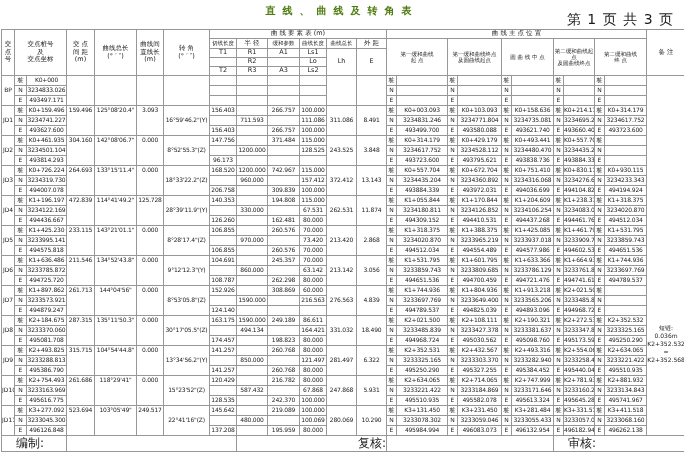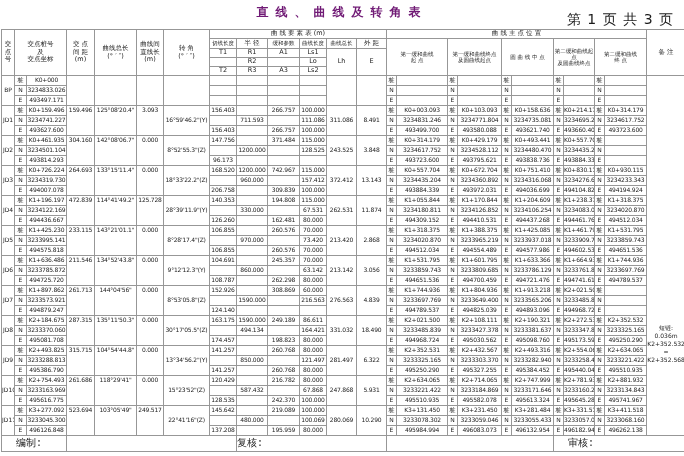--- a/index.html
+++ b/index.html
@@ -1,34 +1,34 @@
 <!DOCTYPE html>
 <html><head>
 <meta charset="utf-8">
 <style>
   html,body{margin:0;padding:0;background:#fff;}
   .sheet{position:relative;width:684px;height:456px;background:#fff;overflow:hidden;
          font-family:"DejaVu Sans","Liberation Sans",sans-serif;color:#1a1a1a;}
   .titlebar{position:relative;height:29px;}
-  .title{margin:0;text-align:center;font-size:12px;font-weight:bold;letter-spacing:7px;padding-top:4px;color:#701a75;}
+  .title{margin:0;text-align:center;font-size:10px;font-weight:bold;letter-spacing:7px;padding-top:4px;color:#4d7c0f;}
   .pageinfo{position:absolute;right:10px;bottom:0px;font-size:14px;letter-spacing:1px;}
   table{border-collapse:collapse;table-layout:fixed;width:682px;margin-left:1px;border:1px solid #555;}
   td,th{border:1px solid #979797;padding:0;font-size:6.5px;font-weight:normal;text-align:center;
         vertical-align:middle;overflow:hidden;line-height:1.15;color:#222;}
   th{white-space:pre-line;}
   td.num{font-size:6px;white-space:nowrap;letter-spacing:-0.2px;}
   td.lbl{font-size:6px;}
   td.jd{font-size:6px;}
   td.top{vertical-align:top;padding-top:1px;}
   td.remark{vertical-align:top;padding-top:248px;white-space:pre-line;font-size:6px;line-height:1.35;}
   tr.h1{height:9px;} tr.h2{height:10px;} tr.h3,tr.h4,tr.h5{height:9px;}
   tbody tr{height:10px;}
   tr.foot{height:16px;}
-  tr.foot td{font-size:10px;text-align:left;padding-left:14px;font-family:Liberation Mono, monospace;}
-  tr.foot td.ctr{text-align:left;padding-left:0;}
+  tr.foot td{font-size:12px;text-align:left;padding-left:14px;}
+  tr.foot td.ctr{text-align:right;padding-left:0;}
 </style>
 </head>
 <body>
 
 <div class="sheet">
   <div class="titlebar">
     <h1 class="title">直线、曲线及转角表</h1>
     <div class="pageinfo">第 1 页  共 3 页</div>
   </div>
 

